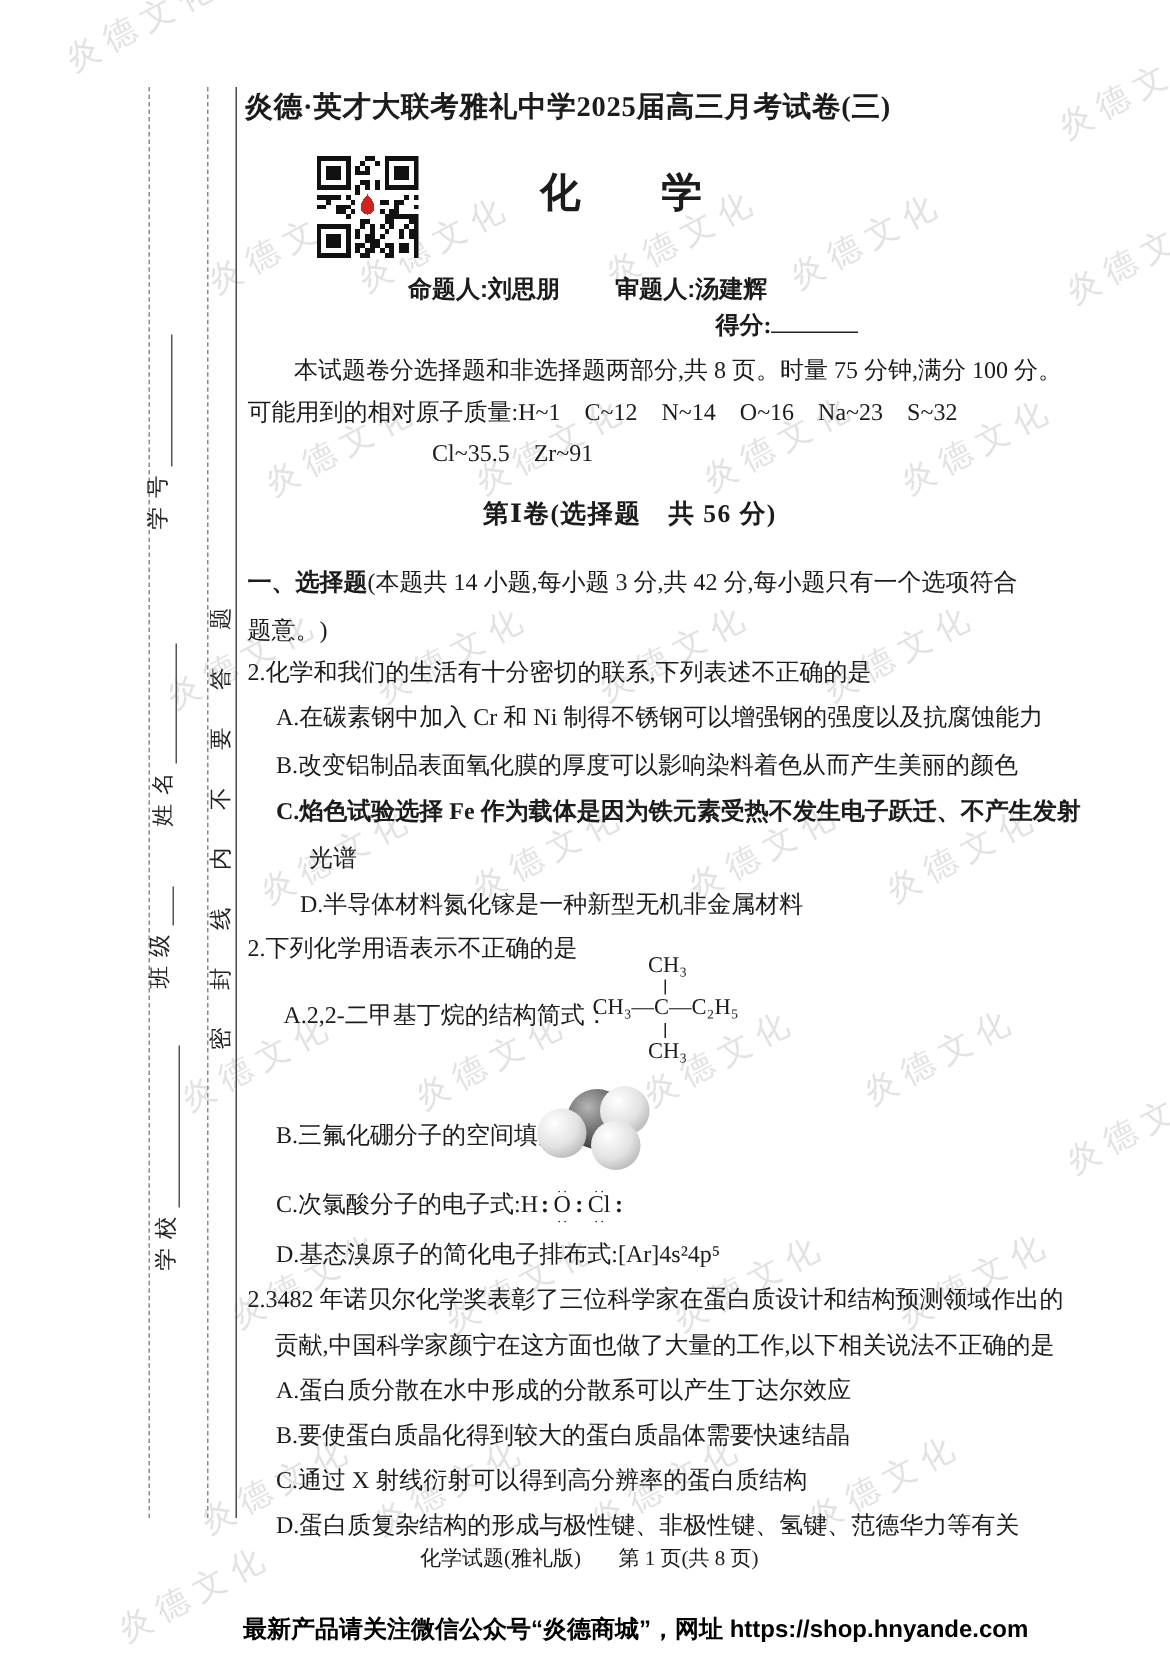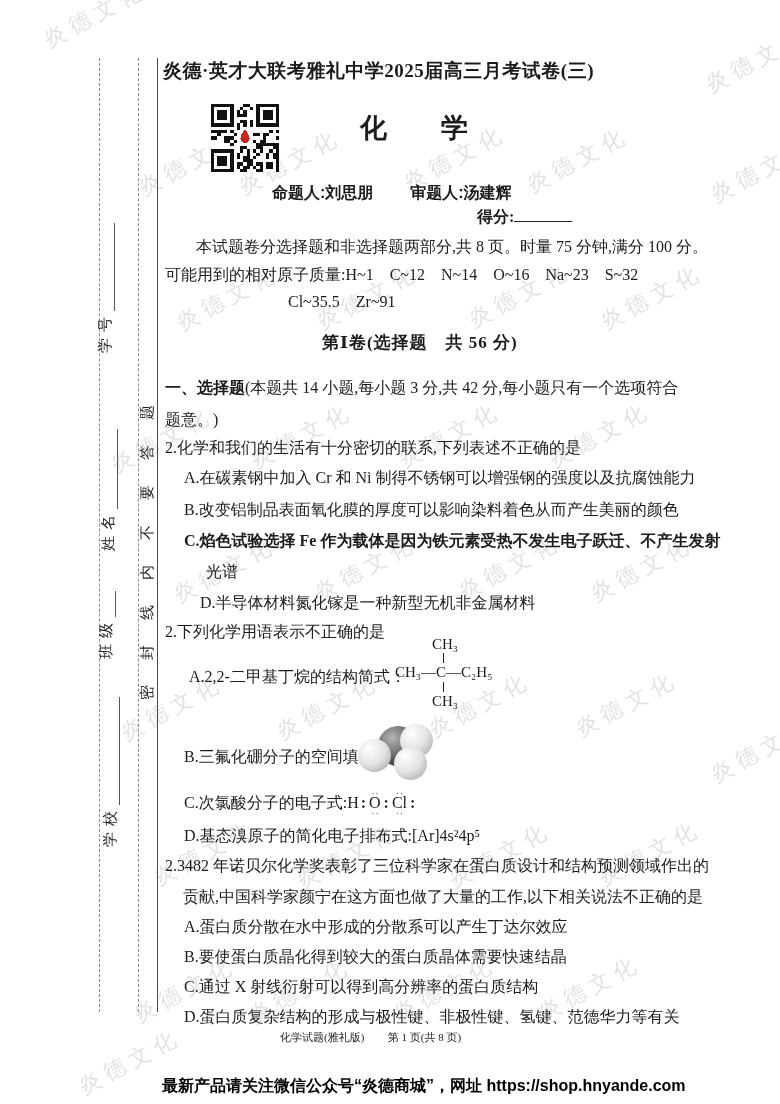--- a/index.html
+++ b/index.html
@@ -50,21 +50,21 @@
   .l2{left:44px;top:0px;}
   .l3{left:38px;top:23px;}
   
   .edot{position:relative;display:inline-block;margin:0 1px;}
   .edot::before{content:"\2219\2009\2219";position:absolute;top:-0.62em;left:50%;
                 transform:translateX(-50%);font-size:9px;letter-spacing:0;color:#111;}
   .edot::after{content:"\2219\2009\2219";position:absolute;bottom:-0.62em;left:50%;
                transform:translateX(-50%);font-size:9px;letter-spacing:0;color:#111;}
   .bigcolon{font-weight:bold;margin:0 2px;}
   
-  .footer{left:280px;top:1030px;font-size:11px;}
+  .footer{left:280px;top:1030px;font-size:14px;}
   .promo{left:162px;top:1076px;font-size:16px;font-weight:bold;
          font-family:"Liberation Sans","DejaVu Sans",sans-serif;color:#000;}
 </style>
 </head>
 <body>
 
 <div id="wm-layer">
     <div class="wm" style="left: 95px; top: 15px;">炎德文化</div>
     <div class="wm" style="left: 757px; top: 60px;">炎德文化</div>
     <div class="wm" style="left: 762px; top: 170px;">炎德文化</div>

